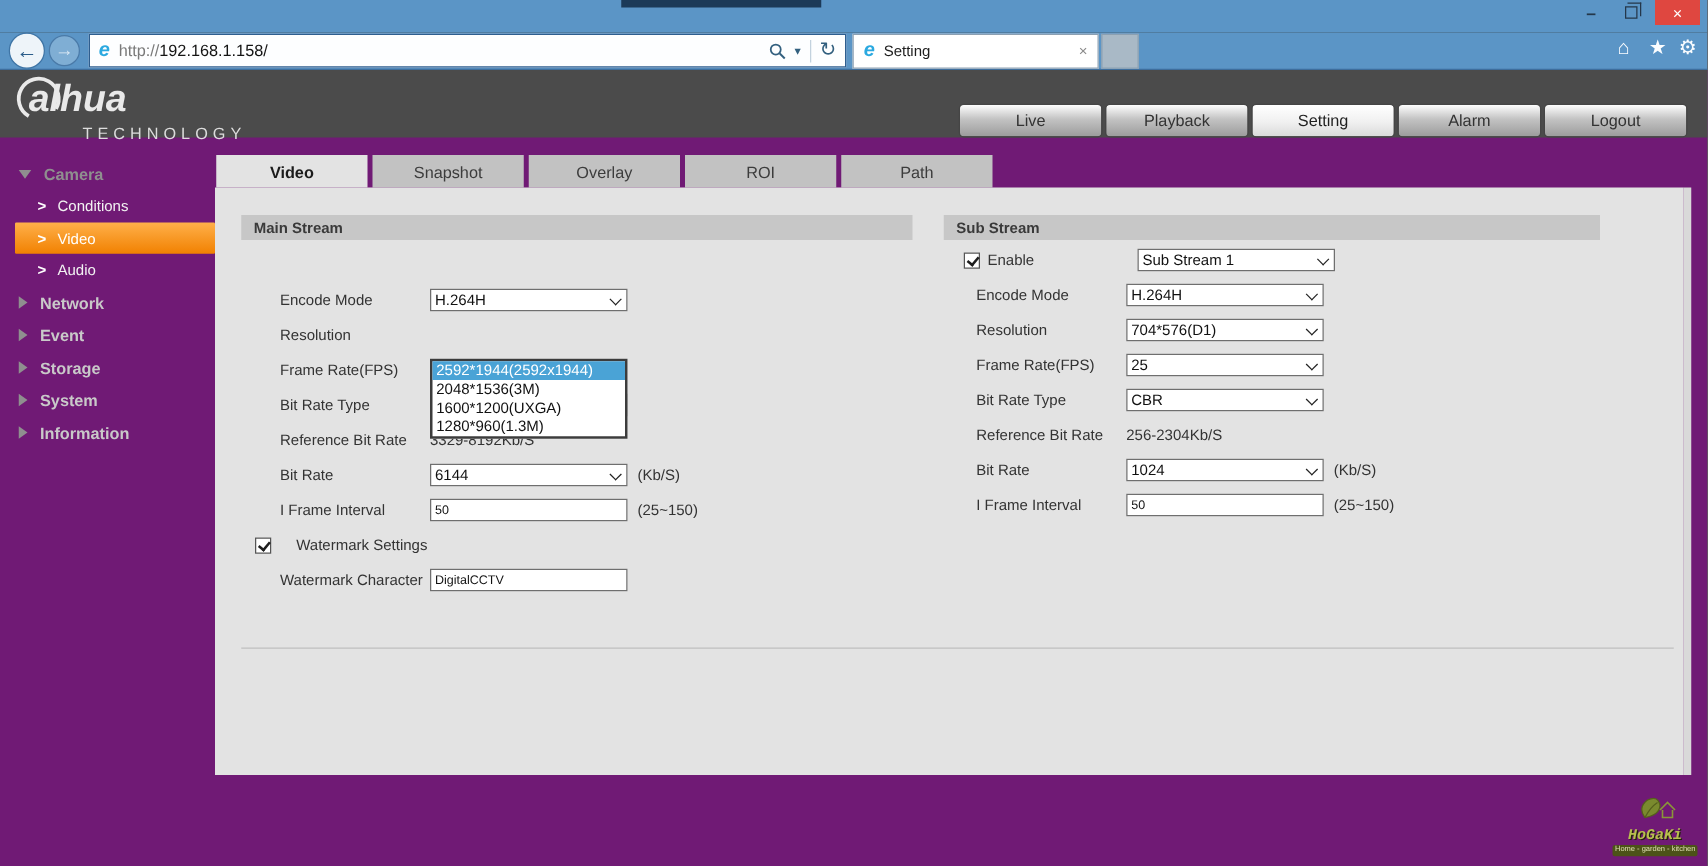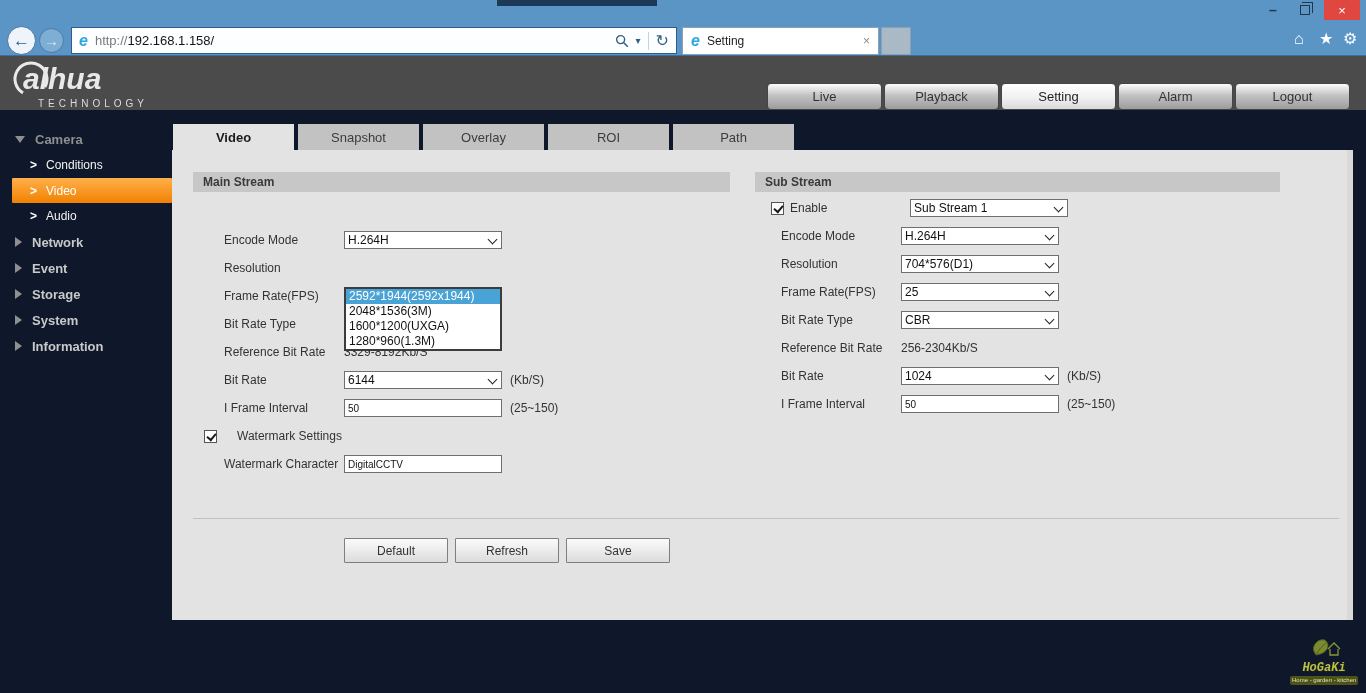--- a/index.html
+++ b/index.html
@@ -38,24 +38,24 @@
   .refresh{color:#33607f;font-size:16px;line-height:1}
   .tab{position:absolute;left:682px;top:1px;width:197px;height:28px;background:#fff;
     border:1px solid #8ca0b2;display:flex;align-items:center;padding:0 8px}
   .tab-title{font-size:12px;color:#1e1e1e}
   .tab-close{margin-left:auto;color:#8a8a8a;font-size:12px}
   .newtab{position:absolute;left:881px;top:1px;width:30px;height:28px;background:#a9b9c6;border:1px solid #8ba0b2}
   .chromeicon{position:absolute;top:5px;color:#fbfdff;font-size:16px;line-height:1}
   .i-home{left:1294px}.i-star{left:1319px}.i-gear{left:1343px}
 
   
-  .page{position:absolute;left:0;top:56px;width:1366px;height:637px;background:#0f172a}
+  .page{position:absolute;left:0;top:56px;width:1366px;height:637px;background:#701a75}
   .page-header{position:absolute;left:0;top:0;width:1366px;height:54px;background:#4b4b4b}
   .logo{position:absolute;left:10px;top:2px}
-  .logo-sub{font-size:10px;letter-spacing:4px;color:#dcdcdc;margin:-4px 0 0 28px}
+  .logo-sub{font-size:13px;letter-spacing:4px;color:#dcdcdc;margin:-4px 0 0 56px}
   .nav-buttons{position:absolute;right:16px;bottom:0;display:flex;gap:2px}
   .nav-btn{width:115px;height:27px;border:1px solid #454545;border-radius:4px;
     background:linear-gradient(#fdfdfd,#c3c3c3 45%,#9c9c9c);font-weight:normal;font-size:13px;color:#333;
     display:flex;align-items:center;justify-content:center;cursor:pointer}
   .nav-btn.active{background:linear-gradient(#ffffff,#f0f0f0 55%,#dadada);color:#1f1f1f}
 
   
   .sidebar{position:absolute;left:0;top:54px;width:172px;height:583px}
   .side-list{position:absolute;left:0;top:16px;width:172px}
   .srow{height:26px;display:flex;align-items:center;cursor:pointer}
@@ -348,25 +348,20 @@
         </div>
         <div class="row">
           <span class="lbl">I Frame Interval</span>
           <input class="txtin" type="text" value="50" style="">
           <span class="suffix">(25~150)</span>
         </div>
       </div>
 
       <div class="divider"></div>
 
-      <div class="actions">
-        <button class="act-btn">Default</button>
-        <button class="act-btn">Refresh</button>
-        <button class="act-btn">Save</button>
-      </div>
     </div>
 
     <div class="scrollstrip"></div>
 
     <div class="hogaki">
       <svg width="36" height="24" viewBox="0 0 36 24">
         <path d="M10 20 Q4 12 12 6 Q20 2 22 10 Q22 18 10 20 Z" fill="#7a8a2e" stroke="#55601c" stroke-width="1"></path>
         <path d="M10 20 Q14 12 20 8" fill="none" stroke="#55601c" stroke-width="1"></path>
         <path d="M22 14 L28 8 L34 14 M24 14 L24 20 L32 20 L32 14" fill="none" stroke="#8a9638" stroke-width="1.3"></path>
       </svg>

